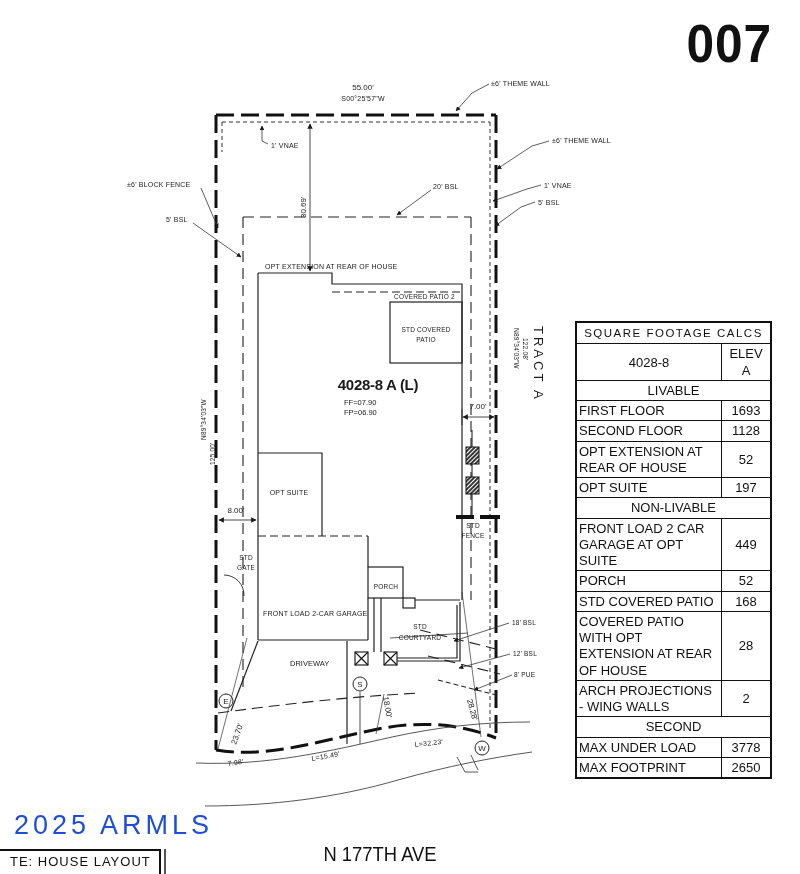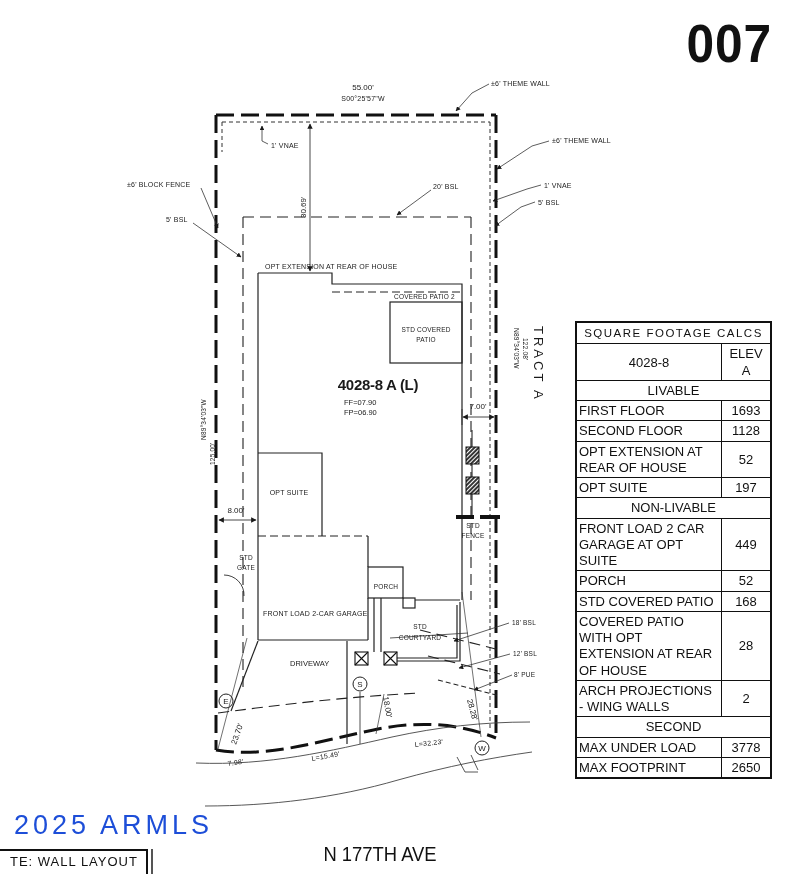--- a/index.html
+++ b/index.html
@@ -260,15 +260,15 @@
         <tr>
           <td>MAX FOOTPRINT</td>
           <td class="val">2650</td>
         </tr>
       </tbody>
     </table>
 </div>
 
 <div class="armls">2025 ARMLS</div>
 <div class="note-box">
-  <span>TE: WALL LAYOUT</span>
+  <span>TE: HOUSE LAYOUT</span>
 </div>
 <div class="street">N 177TH AVE</div>
 
 </body></html>

